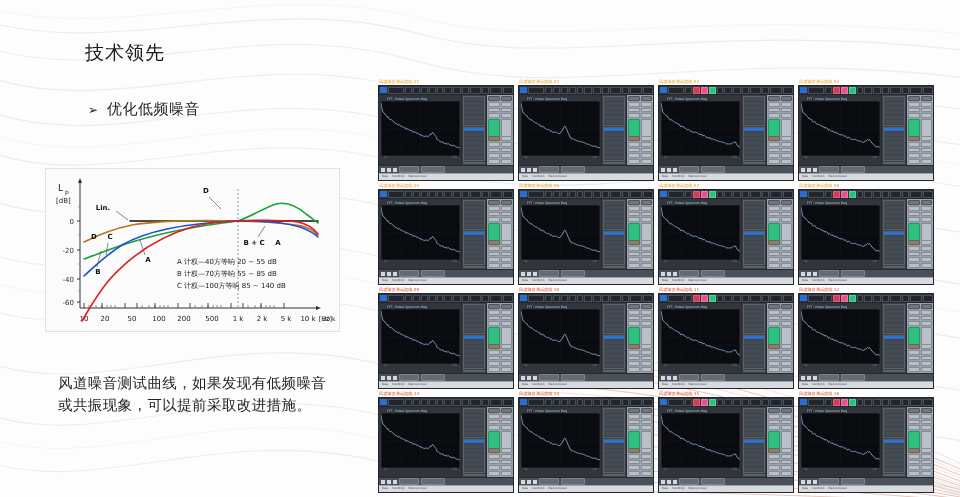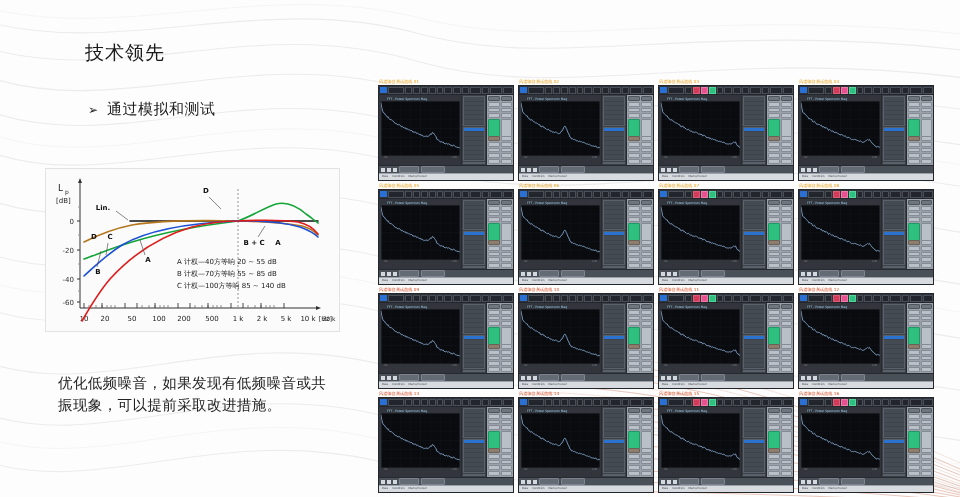--- a/index.html
+++ b/index.html
@@ -166,21 +166,21 @@
     <path d="M0,155 C120,159 258,187 420,247"></path>
     <path d="M0,169 C120,173 258,197 420,251"></path>
     <path d="M0,183 C120,187 258,206 420,255"></path>
   </g>
 </svg>
 
 <div id="slide-title">技术领先</div>
 
 <div id="bullet-row">
   <span id="bullet-arrow">➢</span>
-  <span id="bullet-text">通过模拟和测试</span>
+  <span id="bullet-text">优化低频噪音</span>
 </div>
 
 <div id="chart-card">
   <svg id="chart-svg" width="291" height="160" viewBox="0 0 291 160">
     <rect x="0" y="0" width="291" height="160" fill="#fbfbfb"></rect>
 
     <g>
       <line x1="34" y1="12" x2="34" y2="139" stroke="#333" stroke-width="1"></line>
       <line x1="34" y1="139" x2="272" y2="139" stroke="#333" stroke-width="1"></line>
       <polygon points="34,9 32,14 36,14" fill="#333"></polygon>
@@ -300,21 +300,21 @@
     </g>
 
     <g font-size="7" fill="#1a1a1a" font-family="'DejaVu Sans','Liberation Sans',sans-serif">
       <text x="131" y="95">A 计权—40方等响   20 ~ 55 dB</text>
       <text x="131" y="107">B 计权—70方等响   55 ~ 85 dB</text>
       <text x="131" y="119">C 计权—100方等响 85 ~ 140 dB</text>
     </g>
   </svg>
 </div>
 
-<div id="caption-block">优化低频噪音，如果发现有低频噪音或共振现象，可以提前采取改进措施。</div>
+<div id="caption-block">风道噪音测试曲线，如果发现有低频噪音或共振现象，可以提前采取改进措施。</div>
 
 <div id="grid">
     <div class="shot">
     <div class="shot-caption" style="color:#e8a013">风道噪音测试曲线 01</div>
     <div class="shot-win">
       <div class="win-toolbar">
         <span class="tb-logo"></span>
           <span class="tb-btn" style="width:14px;"></span>
           <span class="tb-btn" style="width:5px;"></span>
           <span class="tb-btn" style="width:5px;"></span>

